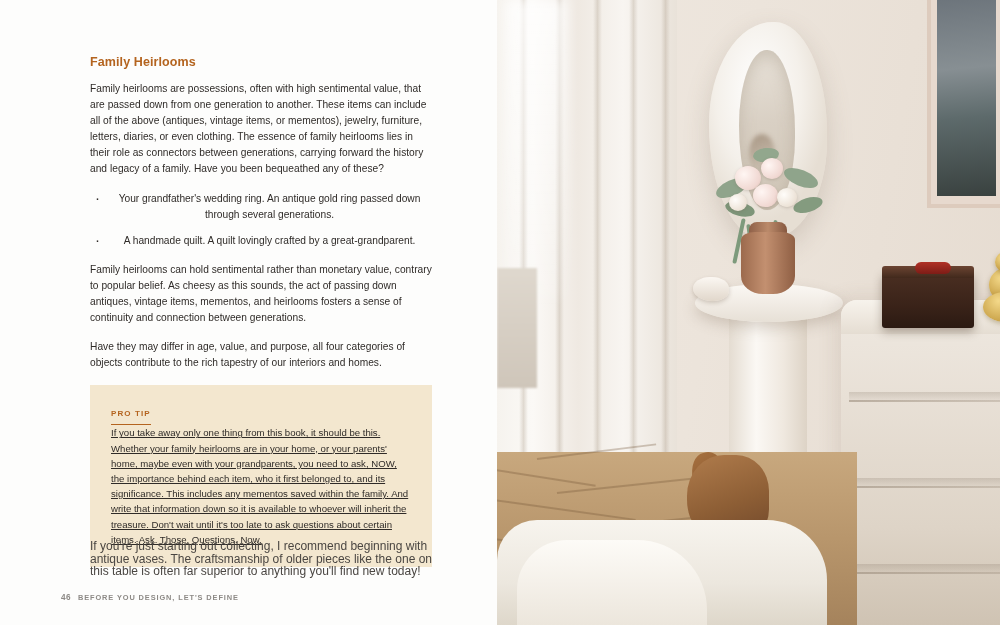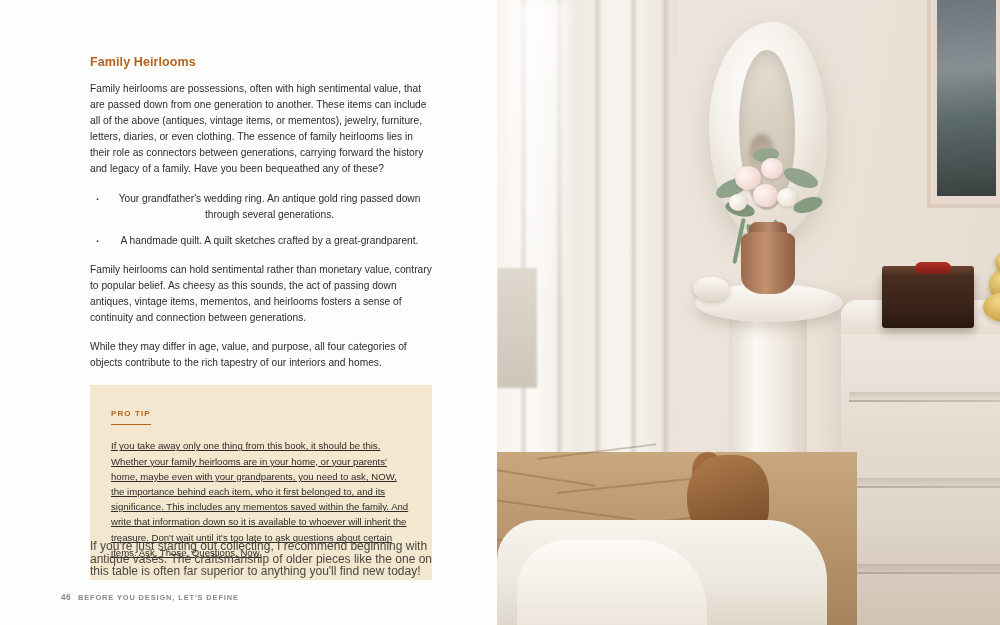--- a/index.html
+++ b/index.html
@@ -74,21 +74,20 @@
     width: 342px;
   }
   .protip-label {
     color: #b4641f;
     font-size: 8px;
     font-weight: bold;
     letter-spacing: 1.1px;
     padding-bottom: 6px;
     display: inline-block;
     border-bottom: 1.5px solid #b4641f;
-    margin-bottom: 13px;
     text-align: right;
   }
   .protip-text {
     color: #2f2b28;
     font-size: 9.6px;
     line-height: 15.2px;
     text-decoration: underline;
   }
   .footnote {
     position: absolute;
@@ -377,25 +376,25 @@
 
   <div class="page-left">
     <div class="content">
 
       <div class="heading">Family Heirlooms</div>
 
       <p class="body">Family heirlooms are possessions, often with high sentimental value, that are passed down from one generation to another. These items can include all of the above (antiques, vintage items, or mementos), jewelry, furniture, letters, diaries, or even clothing. The essence of family heirlooms lies in their role as connectors between generations, carrying forward the history and legacy of a family. Have you been bequeathed any of these?</p>
 
       <ul class="bullets">
         <li>Your grandfather's wedding ring. An antique gold ring passed down through several generations.</li>
-        <li>A handmade quilt. A quilt sketches crafted by a great-grandparent.</li>
+        <li>A handmade quilt. A quilt lovingly crafted by a great-grandparent.</li>
       </ul>
 
       <p class="body">Family heirlooms can hold sentimental rather than monetary value, contrary to popular belief. As cheesy as this sounds, the act of passing down antiques, vintage items, mementos, and heirlooms fosters a sense of continuity and connection between generations.</p>
-      <p class="body">While they may differ in age, value, and purpose, all four categories of objects contribute to the rich tapestry of our interiors and homes.</p>
+      <p class="body">Have they may differ in age, value, and purpose, all four categories of objects contribute to the rich tapestry of our interiors and homes.</p>
 
       <div class="protip">
         <div class="protip-label">PRO TIP</div>
         <div class="protip-text">If you take away only one thing from this book, it should be this. Whether your family heirlooms are in your home, or your parents' home, maybe even with your grandparents, you need to ask, NOW, the importance behind each item, who it first belonged to, and its significance. This includes any mementos saved within the family. And write that information down so it is available to whoever will inherit the treasure. Don't wait until it's too late to ask questions about certain items. Ask. Those. Questions. Now.</div>
       </div>
 
     </div>
 
     <div class="footnote">If you're just starting out collecting, I recommend beginning with antique vases. The craftsmanship of older pieces like the one on this table is often far superior to anything you'll find new today!</div>
 

